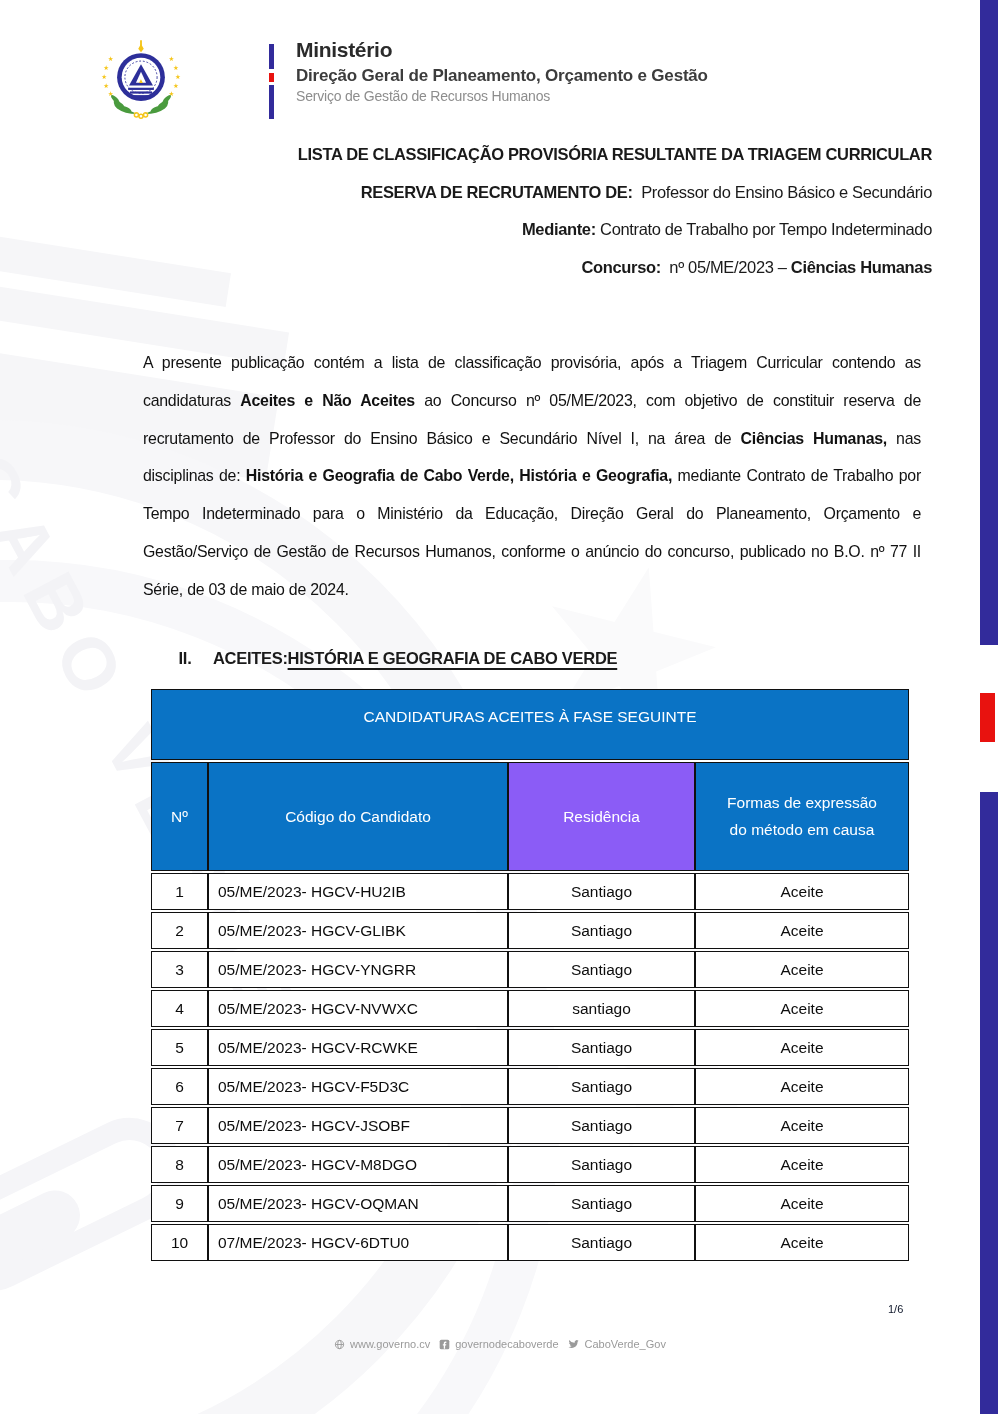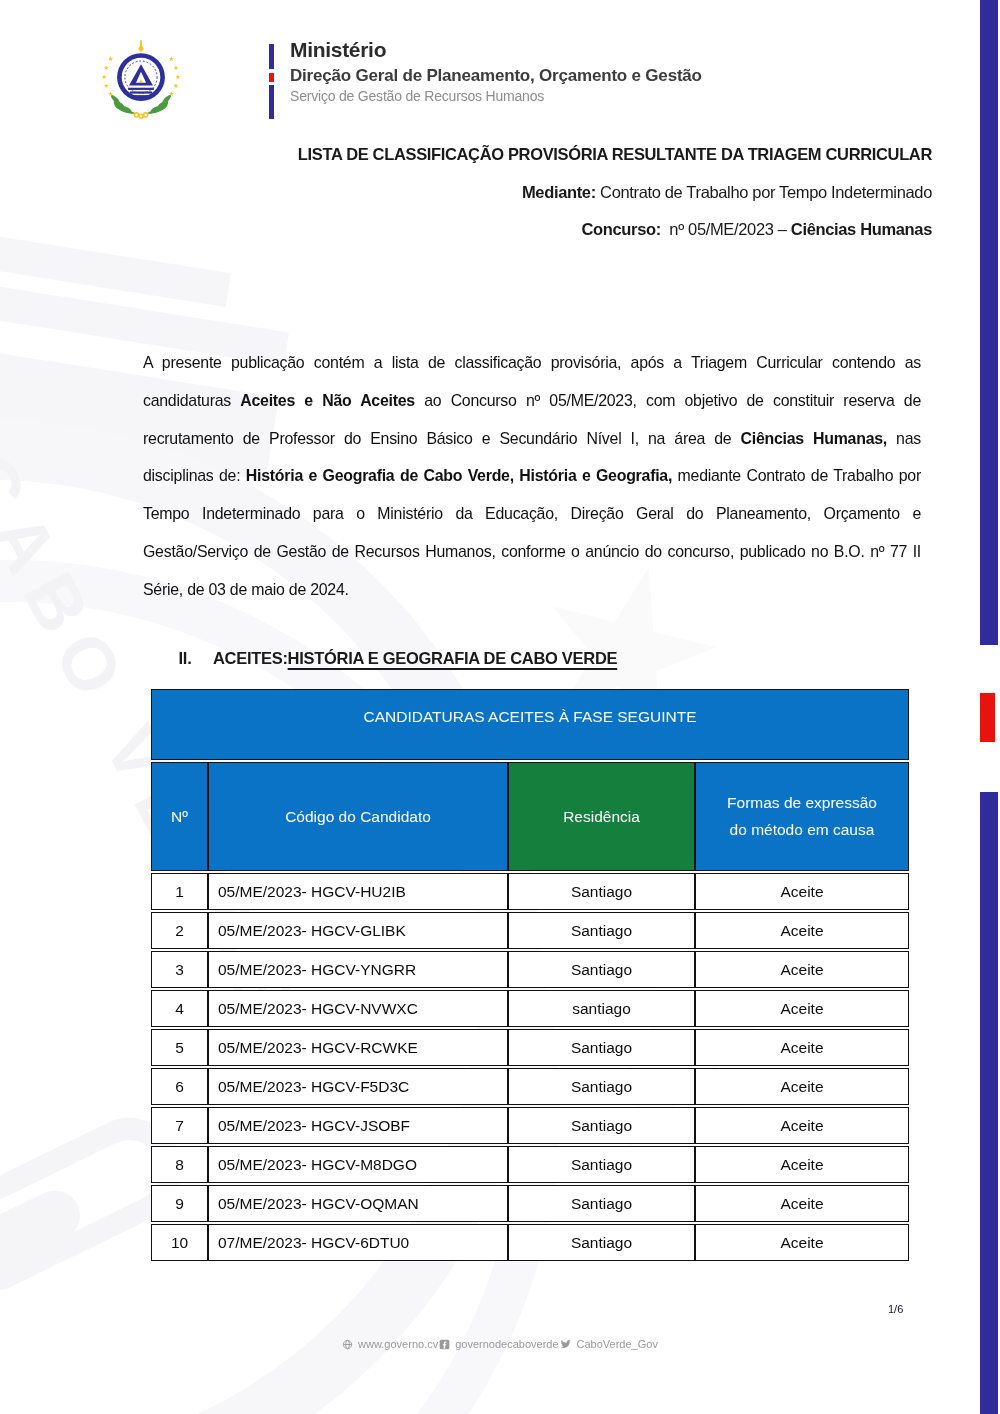--- a/index.html
+++ b/index.html
@@ -27,21 +27,21 @@
   .bar-red      { top:693px; right:5px; width:15px; height:49px; }
   .bar-blue-bot { top:792px; right:2px; width:18px; height:622px; }
 
   
   .brand { top:38px; left:95px; display:flex; align-items:flex-start; }
   .emblem { width:92px; height:82px; }
   .sep-col { margin-left:82px; margin-top:6px; display:flex; flex-direction:column; align-items:center; }
   .sep-b1 { width:5px; height:25px; }
   .sep-r  { width:5px; height:9px; margin-top:4px; }
   .sep-b2 { width:5px; height:34px; margin-top:3px; }
-  .brand-text { margin-left:16px; }
+  .brand-text { margin-left:22px; }
   .brand-min { font-size:21px; font-weight:bold; color:#2b2b2b; line-height:23px; letter-spacing:-0.3px; }
   .brand-dep { font-size:17px; font-weight:bold; color:#3c3c3c; margin-top:5px; letter-spacing:-0.2px; }
   .brand-srv { font-size:14px; color:#8d8d8d; margin-top:2px; letter-spacing:-0.2px; }
 
   
   .title-block { top:136px; left:112px; width:820px; text-align:right; }
   .t-line { height:37.6px; line-height:37.6px; font-size:16.5px; letter-spacing:-0.35px; white-space:nowrap; }
   .b { font-weight:bold; }
   .sec1-num { font-weight:bold; margin-right:16px; }
 
@@ -63,21 +63,21 @@
   .col-n { width:57px; }
   .col-cod { width:300px; }
   .col-res { width:187px; }
   .col-for { width:214px; }
   .col-for .l2 { display:block; margin-top:9px; }
   tbody td { height:37px; background:#ffffff; text-align:center; vertical-align:middle; color:#0d0d0d; }
   tbody td.cell-cod { text-align:left; padding-left:9px; }
 
   
   .page-num { top:1303px; left:888px; font-size:11px; color:#0f172a; }
-  .footer { top:1338px; left:0; width:1000px; display:flex; justify-content:center; align-items:center; gap:1px; color:#9a9a9a; font-size:11px; }
+  .footer { top:1338px; left:0; width:1000px; display:flex; justify-content:center; align-items:center; gap:9px; color:#9a9a9a; font-size:11px; }
   .footer .item { display:flex; align-items:center; gap:5px; }
   .footer svg { display:block; }
 </style>
 </head>
 <body>
 
 <div class="page">
 
   <div class="wm wm-banner"></div>
   <div class="wm wm-banner-gap"></div>
@@ -152,20 +152,24 @@
     <div class="brand-text">
       <div class="brand-min">Ministério</div>
       <div class="brand-dep">Direção Geral de Planeamento, Orçamento e Gestão</div>
       <div class="brand-srv">Serviço de Gestão de Recursos Humanos</div>
     </div>
   </div>
 
   <div class="z title-block">
     <div class="t-line b">LISTA DE CLASSIFICAÇÃO PROVISÓRIA RESULTANTE DA TRIAGEM CURRICULAR</div>
     <div class="t-line">
+      <span class="b">RESERVA DE RECRUTAMENTO DE:</span>&nbsp;
+      <span>Professor do Ensino Básico e Secundário</span>
+    </div>
+    <div class="t-line">
       <span class="b">Mediante:</span>
       <span>Contrato de Trabalho por Tempo Indeterminado</span>
     </div>
     <div class="t-line">
       <span class="b">Concurso:</span>&nbsp;
       <span>nº 05/ME/2023 –</span>
       <span class="b">Ciências Humanas</span>
     </div>
   </div>
 
@@ -179,21 +183,21 @@
 
   <div class="z tbl-wrap">
     <table>
       <thead>
         <tr class="row-title">
           <td class="th-blue" colspan="4" style="background:#0a73c5">CANDIDATURAS ACEITES À FASE SEGUINTE</td>
         </tr>
         <tr class="row-cols">
           <th class="th-blue col-n" style="background:#0a73c5">Nº</th>
           <th class="th-blue col-cod" style="background:#0a73c5">Código do Candidato</th>
-          <th class="th-blue col-res" style="background:#15803d">Residência</th>
+          <th class="th-blue col-res" style="background:#8b5cf6">Residência</th>
           <th class="th-blue col-for" style="background:#0a73c5">
             <span>Formas de expressão</span>
             <span class="l2">do método em causa</span>
           </th>
         </tr>
       </thead>
       <tbody>
         <tr>
           <td>1</td>
           <td class="cell-cod">05/ME/2023- HGCV-HU2IB</td>

